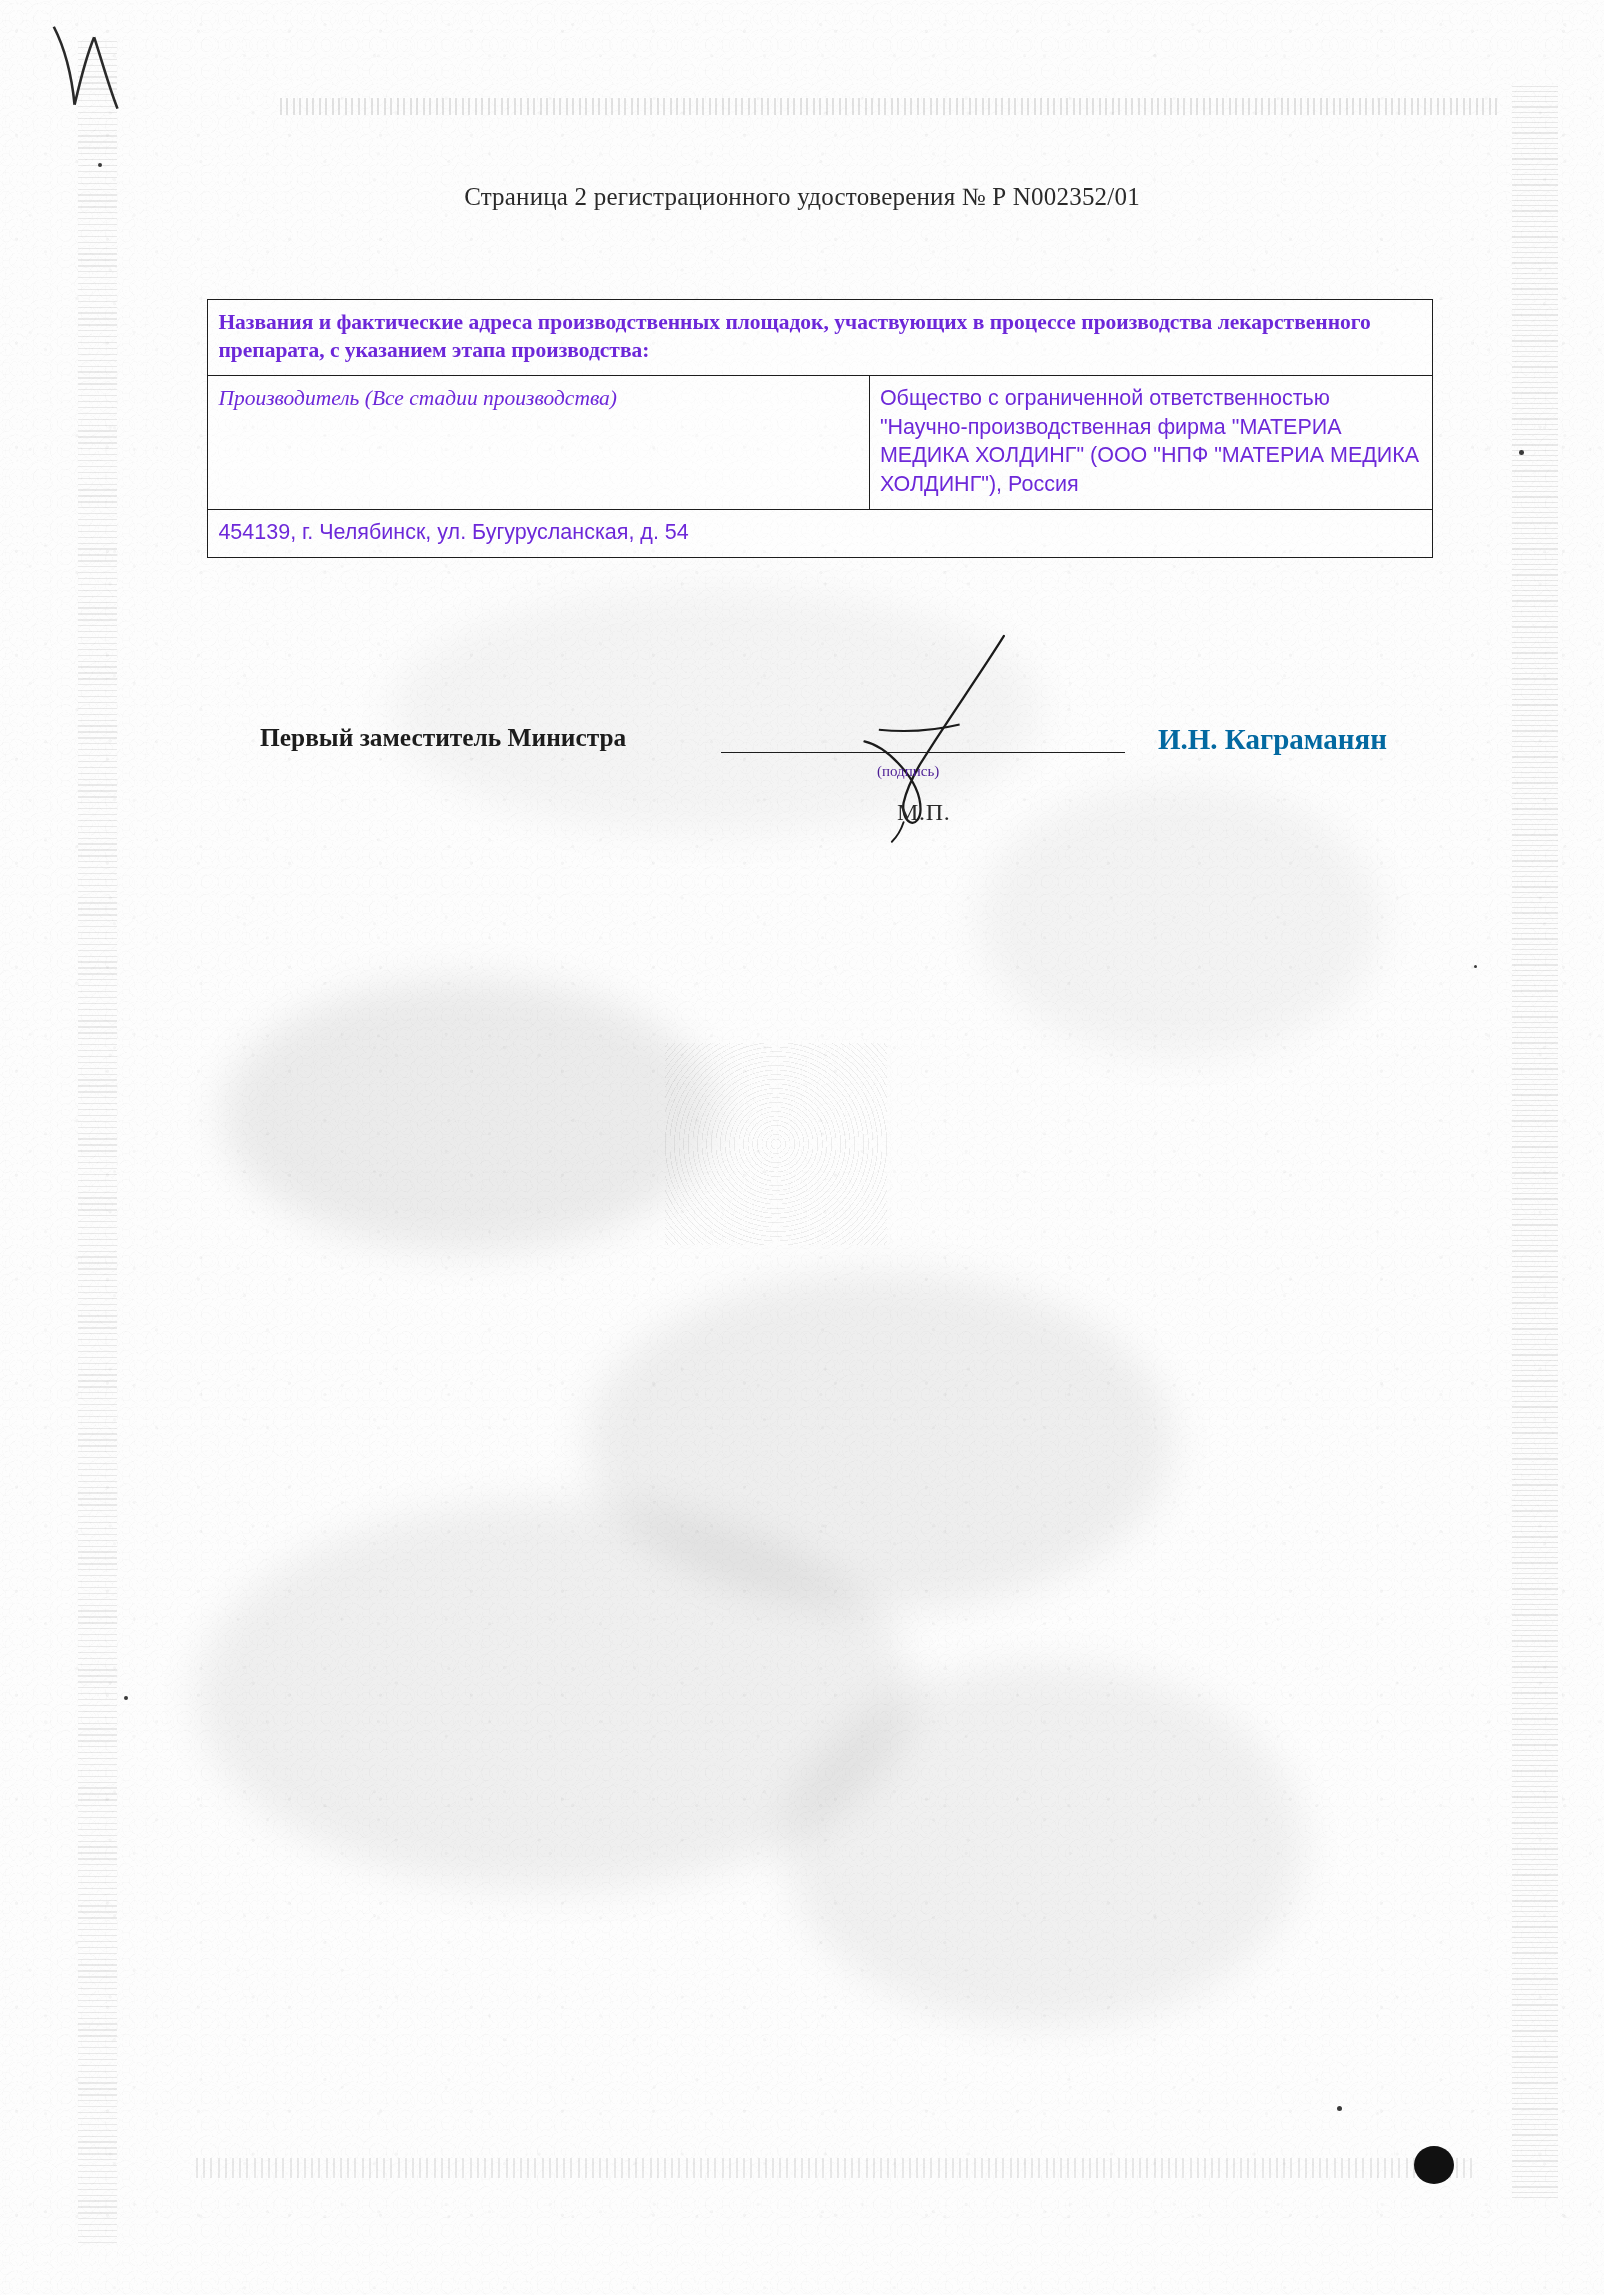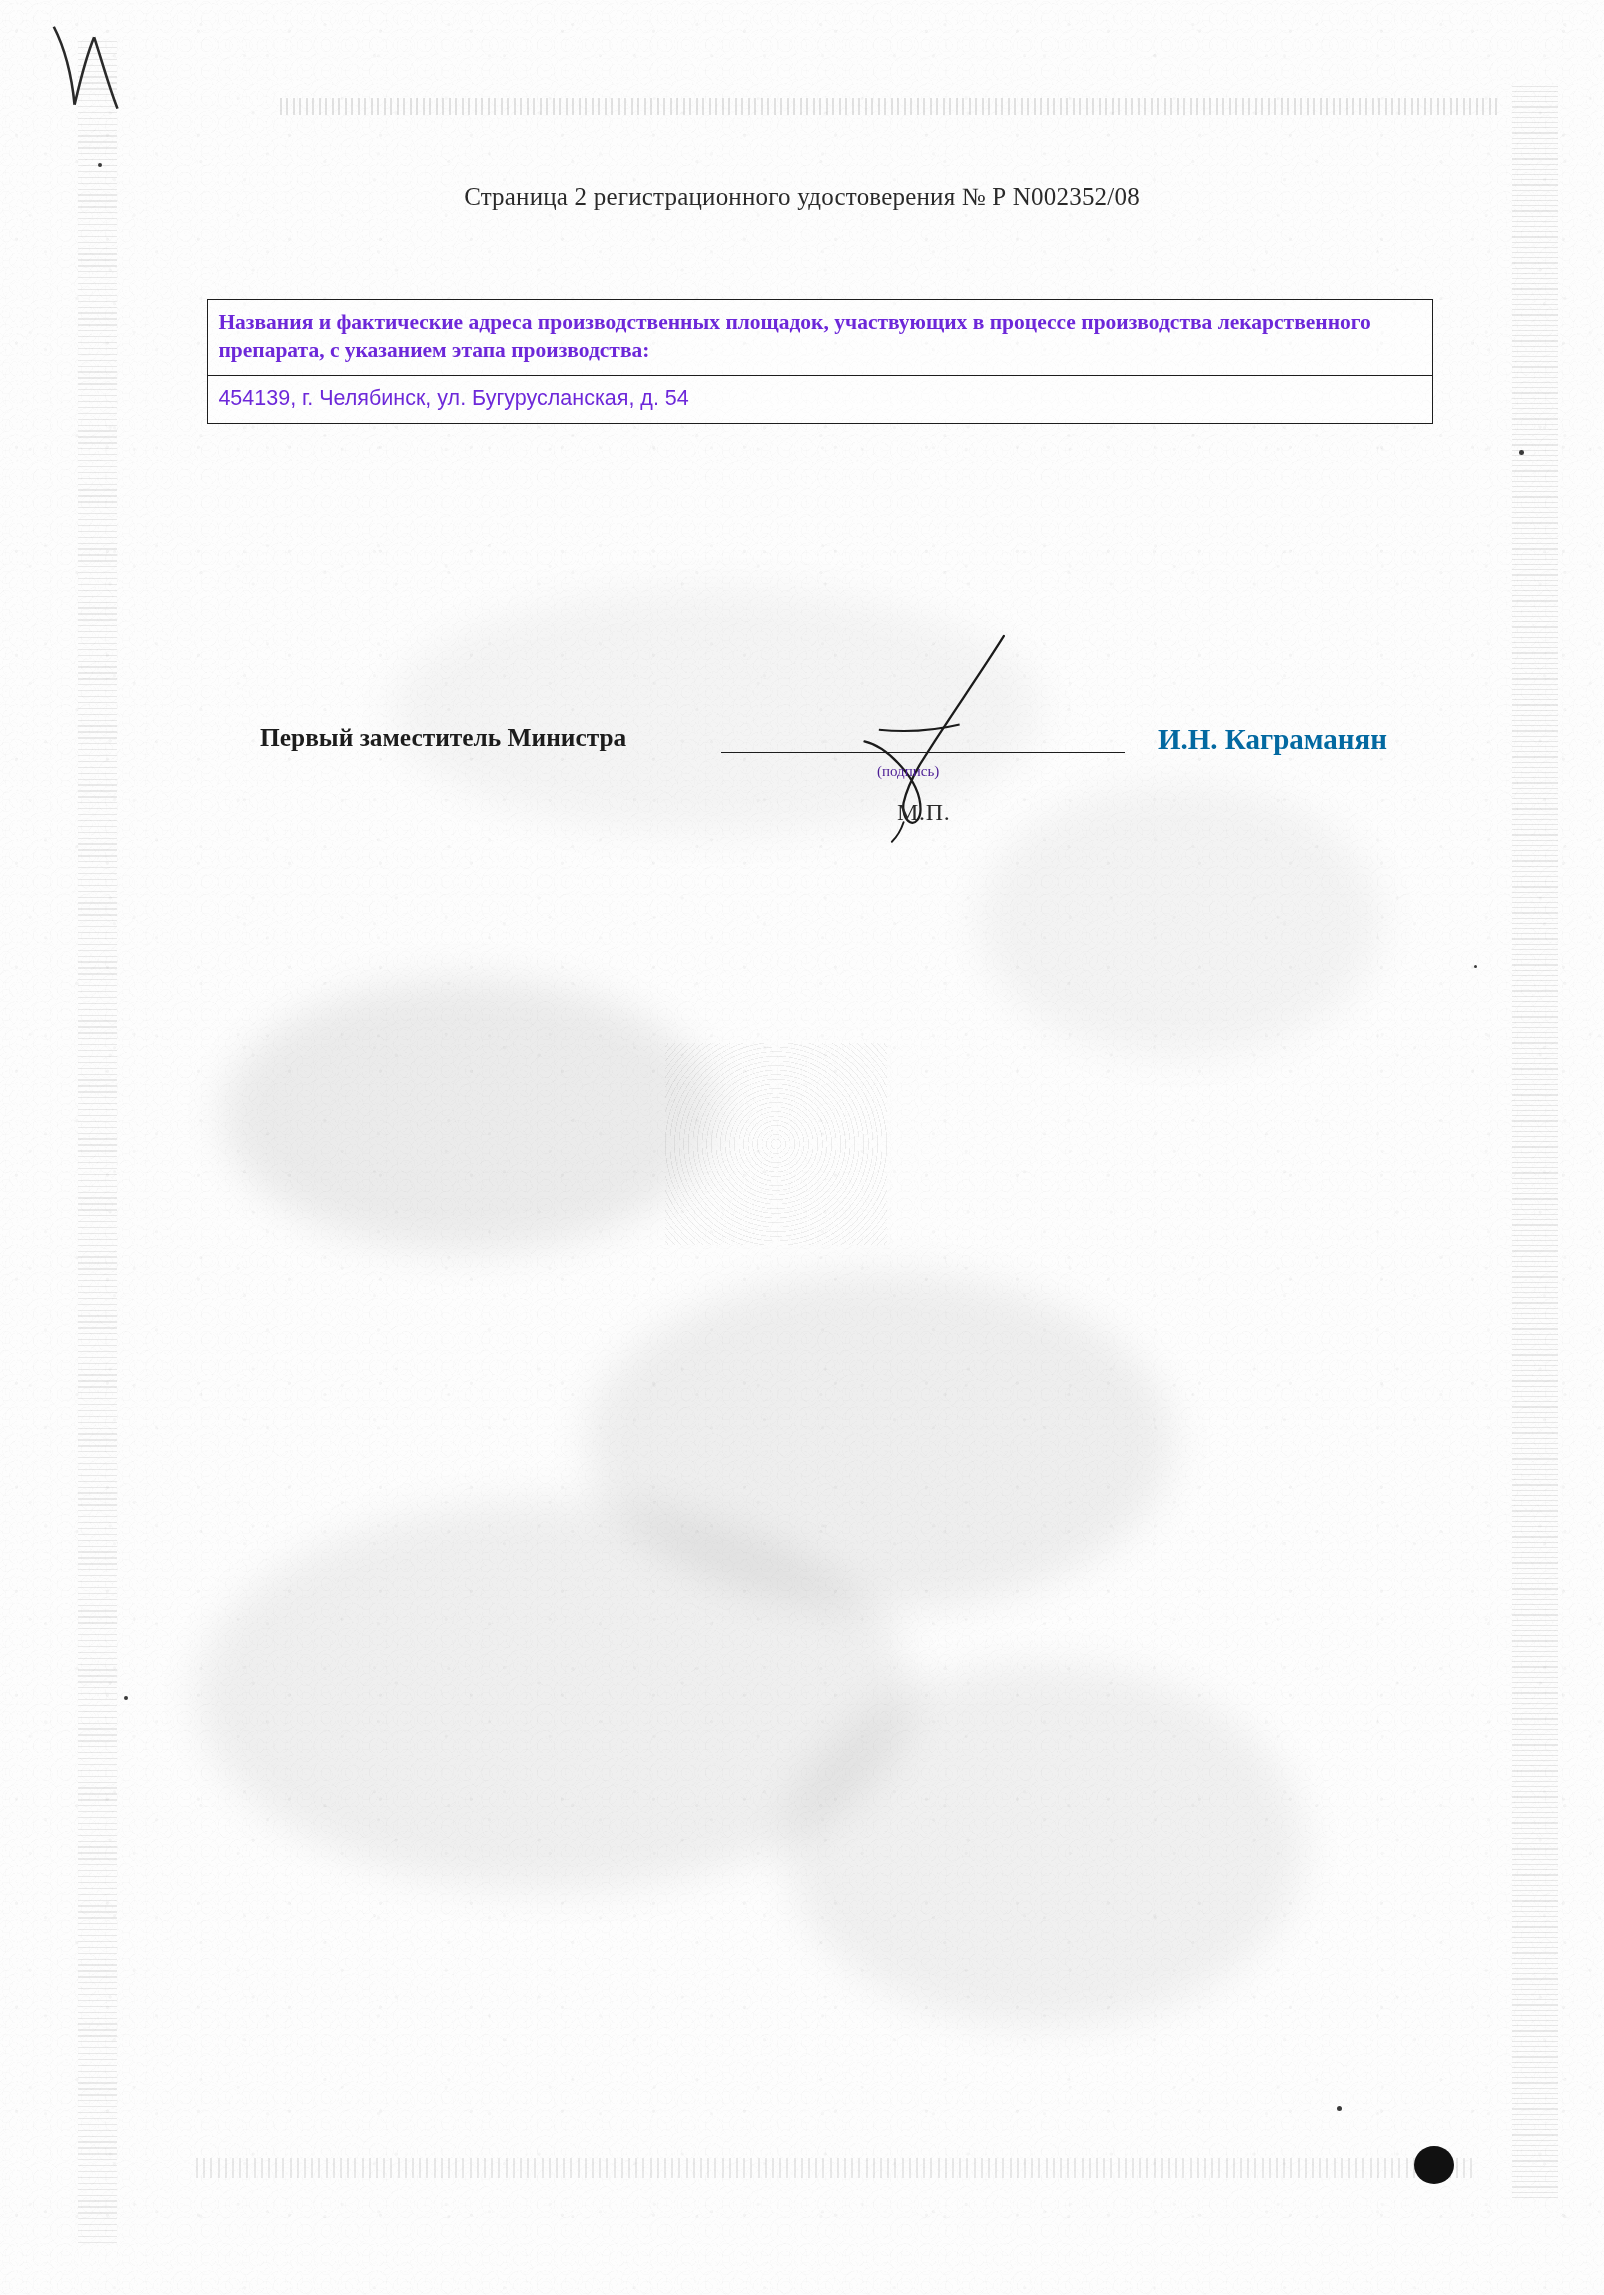--- a/index.html
+++ b/index.html
@@ -255,26 +255,30 @@
   <svg class="corner-mark" viewBox="0 0 140 150">
     <path d="M12 10 C30 45, 40 90, 44 130 M44 130 C52 96, 60 60, 74 26 M74 26 C86 62, 96 100, 110 136" fill="none" stroke="#2a2a2a" stroke-width="4"></path>
   </svg>
 
   <div class="speck" style="left:98px; top:163px; width:3.9px; height:3.9px;"></div>
   <div class="speck" style="left:1519px; top:450px; width:4.6px; height:4.6px;"></div>
   <div class="speck" style="left:1474px; top:965px; width:3.3px; height:3.3px;"></div>
   <div class="speck" style="left:124px; top:1696px; width:3.9px; height:3.9px;"></div>
   <div class="speck" style="left:1337px; top:2106px; width:5.2px; height:5.2px;"></div>
 
-  <div class="header-line">Страница  2 регистрационного удостоверения № Р N002352/08</div>
+  <div class="header-line">Страница  2 регистрационного удостоверения № Р N002352/01</div>
 
   <table class="doc-table">
     <tbody>
         <tr>
       <td colspan="2" class="cell-title">Названия и фактические адреса производственных площадок, участвующих в процессе производства лекарственного препарата, с указанием этапа производства:</td>
+    </tr>
+    <tr>
+      <td class="cell-manufacturer">Производитель (Все стадии производства)</td>
+      <td class="cell-org">Общество с ограниченной ответственностью "Научно-производственная фирма "МАТЕРИА МЕДИКА ХОЛДИНГ" (ООО "НПФ "МАТЕРИА МЕДИКА ХОЛДИНГ"), Россия</td>
     </tr>
     <tr>
       <td colspan="2" class="cell-address">454139, г. Челябинск, ул. Бугурусланская, д. 54</td>
     </tr>
   </tbody>
     </table>
 
   <div class="sig-row">
     <div class="sig-title">Первый заместитель Министра</div>
 

